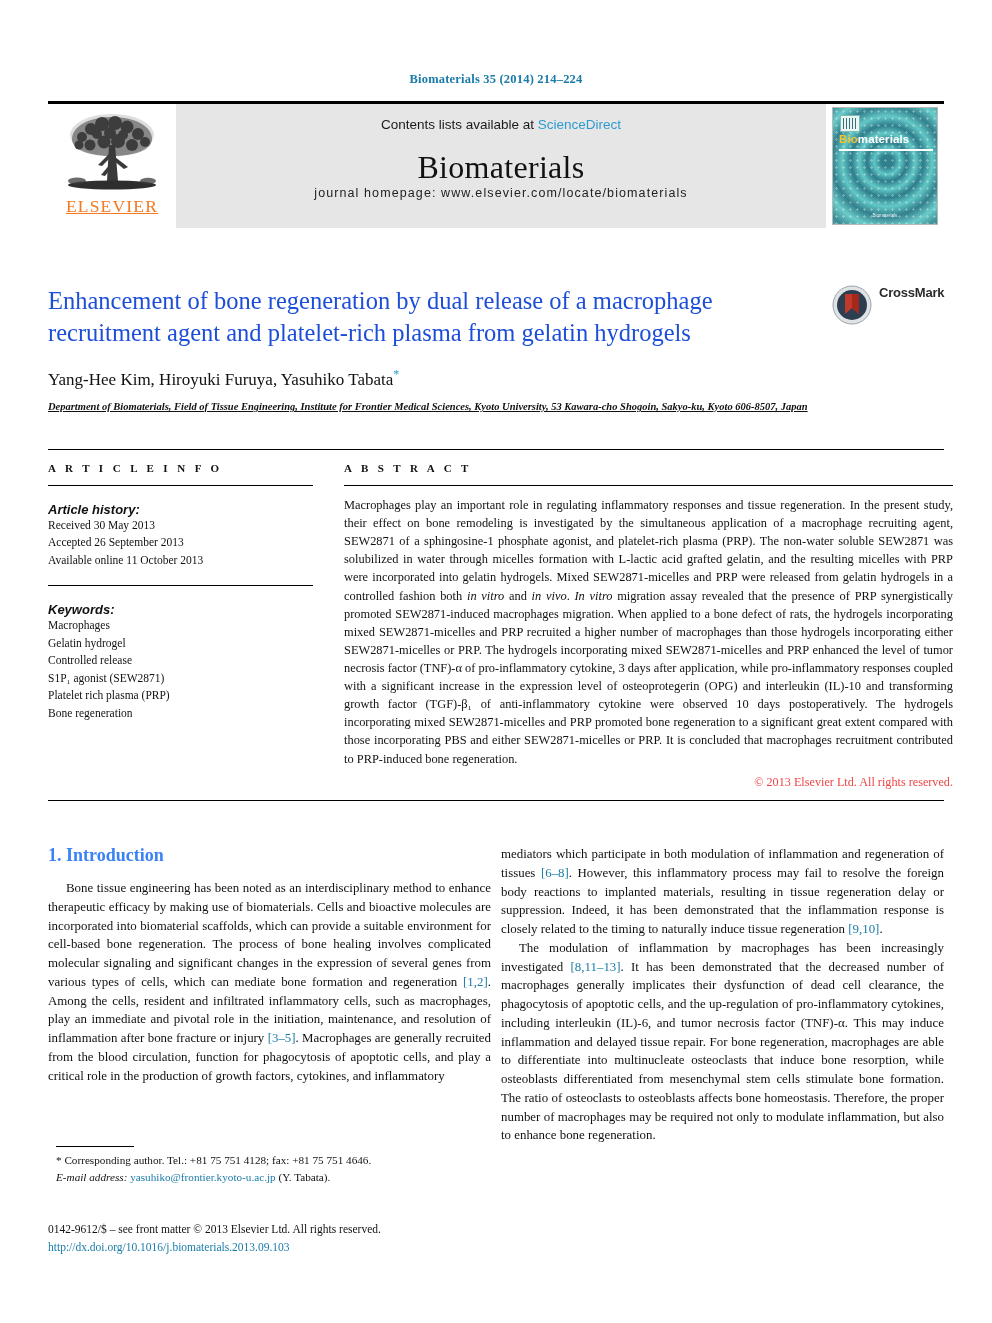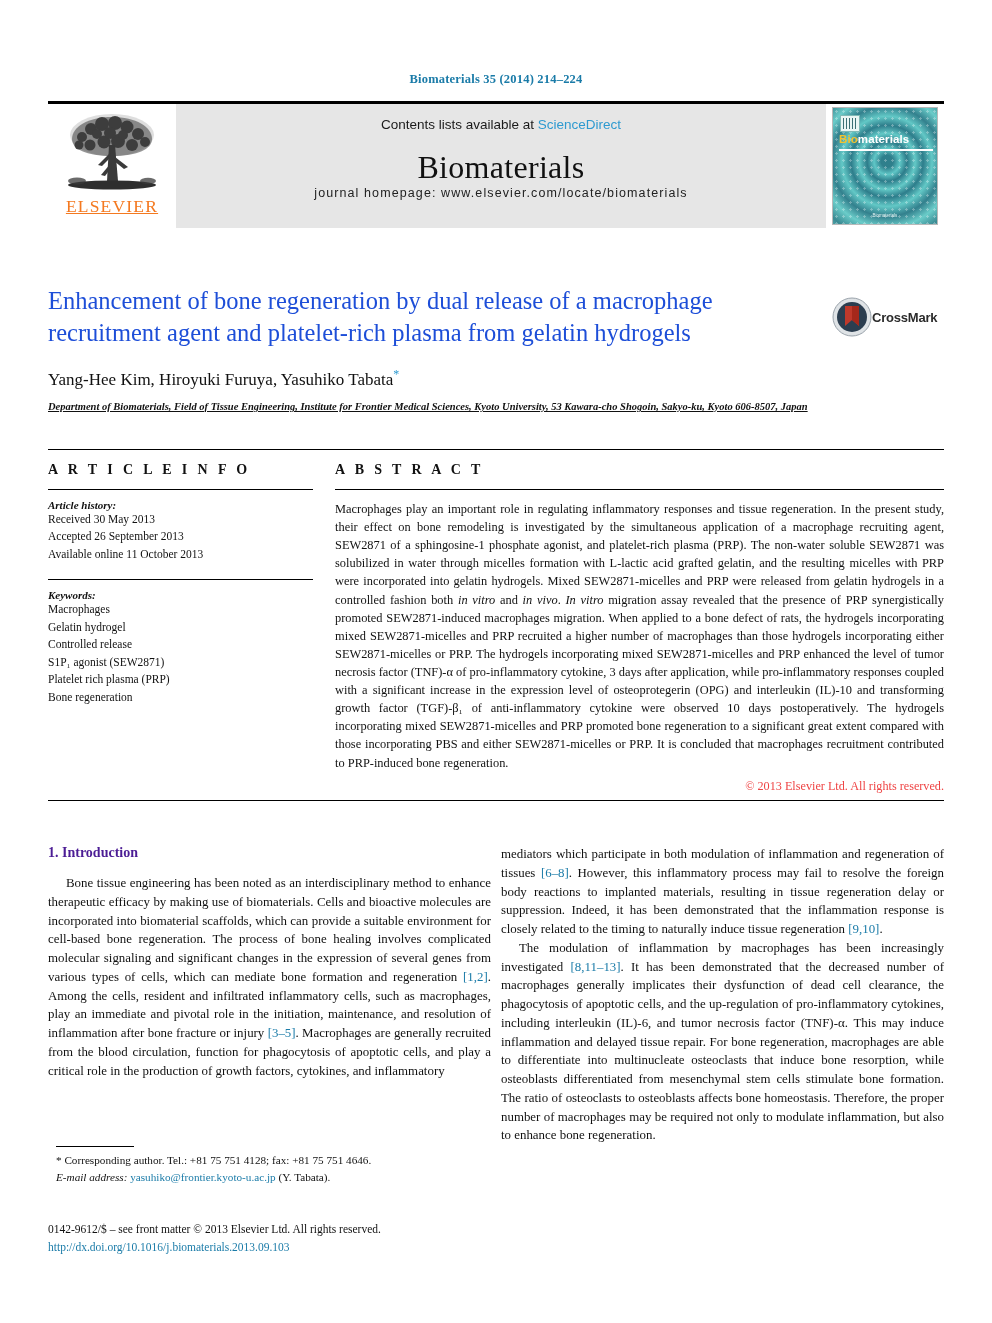--- a/index.html
+++ b/index.html
@@ -97,48 +97,48 @@
     line-height:1.25;
   }
 
   
   .title-block { position:absolute; left:48px; top:285px; width:896px; }
   .art-title {
     font-family:"Liberation Serif", serif; font-size:24.5px; line-height:1.30;
     color:#1d4ed8; width: 760px; font-weight: 400;
   }
   .crossmark {
-    position:absolute; right:0; top:10px; width:112px; height:44px;
-    display:flex; align-items:center; 
+    position:absolute; right:0; top:0; width:112px; height:44px;
+    display:flex; gap:7px;
   }
   .cm-badge { width:40px; height:40px; flex:0 0 40px; }
   .cm-word {
     font-family:"Liberation Sans", sans-serif; font-weight:bold; font-size:13px;
     color:#2b2b2b; letter-spacing:-.2px;
   }
   .authors {
     font-family:"Liberation Serif", serif; font-size:17px; margin-top:18px; color:#111;
   }
   .authors sup { color:#2e9ad0; font-size:12px; }
   .affil {
     font-family:"Liberation Serif", serif; font-style:italic; font-weight:bold;
     font-size:10.5px; line-height:1.45; margin-top:10px; color:#111; width: 880px; text-decoration: underline;
   }
 
   
   .infoblock { position:absolute; left:48px; top:462px; width:265px; }
-  .abstractblock { position:absolute; left:335px; top:462px; width:609px; }
+  .abstractblock { position:absolute; left:344px; top:462px; width:609px; }
   .sec-head {
-    font-family:"Liberation Serif", serif; font-weight:bold; font-size:14px;
+    font-family:"Liberation Serif", serif; font-weight:bold; font-size:11px;
     letter-spacing:3.4px; color:#111;
   }
   .rule { border-top:1.6px solid #000; margin-top: 11px; }
   .sub-italic {
-    font-family:Liberation Serif, serif; font-style:italic; font-weight:bold;
-    font-size:11px; margin-top: 9px; color:#111;
+    font-family:Liberation Sans, sans-serif; font-style:italic; font-weight:bold;
+    font-size:13px; margin-top: 16px; color:#111;
   }
   .info-line {
     font-family:"Liberation Serif", serif; font-size:11.5px; line-height:1.52; color:#111;
   }
   .kw-rule { border-top:1.2px solid #000; margin-top: 16px; }
   .abstract-text {
     font-family:"Liberation Serif", serif; font-size:12.4px; line-height:1.46;
     text-align: justify; color:#111; margin-top:10px;
   }
   .abstract-text i { font-style: italic; }
@@ -149,21 +149,21 @@
 
   .longrule {
     position:absolute; left:48px; width:896px; border-top:1.4px solid #000;
   }
 
   
   .col { position:absolute; width:443px; font-family:"Liberation Serif", serif; }
   .col-left { left:48px; top:845px; }
   .col-right { left:501px; top:845px; }
   .body-head {
-    font-weight:bold; font-size:14px; margin:0 0 13px 0; color:#4c1d95;
+    font-weight:bold; font-size:18px; margin:0 0 13px 0; color:#3b82f6;
   }
   .para {
     font-size:12.9px; line-height:1.455; text-align: justify; text-indent: 18px;
     margin:0 0 0 0; color:#111;
   }
   .para.cont { text-indent:0; }
   .ref { color:#1a7ba8; }
 
   
   .fn-rule { position:absolute; left:56px; top:1146px; width:78px; border-top:1px solid #000; }

